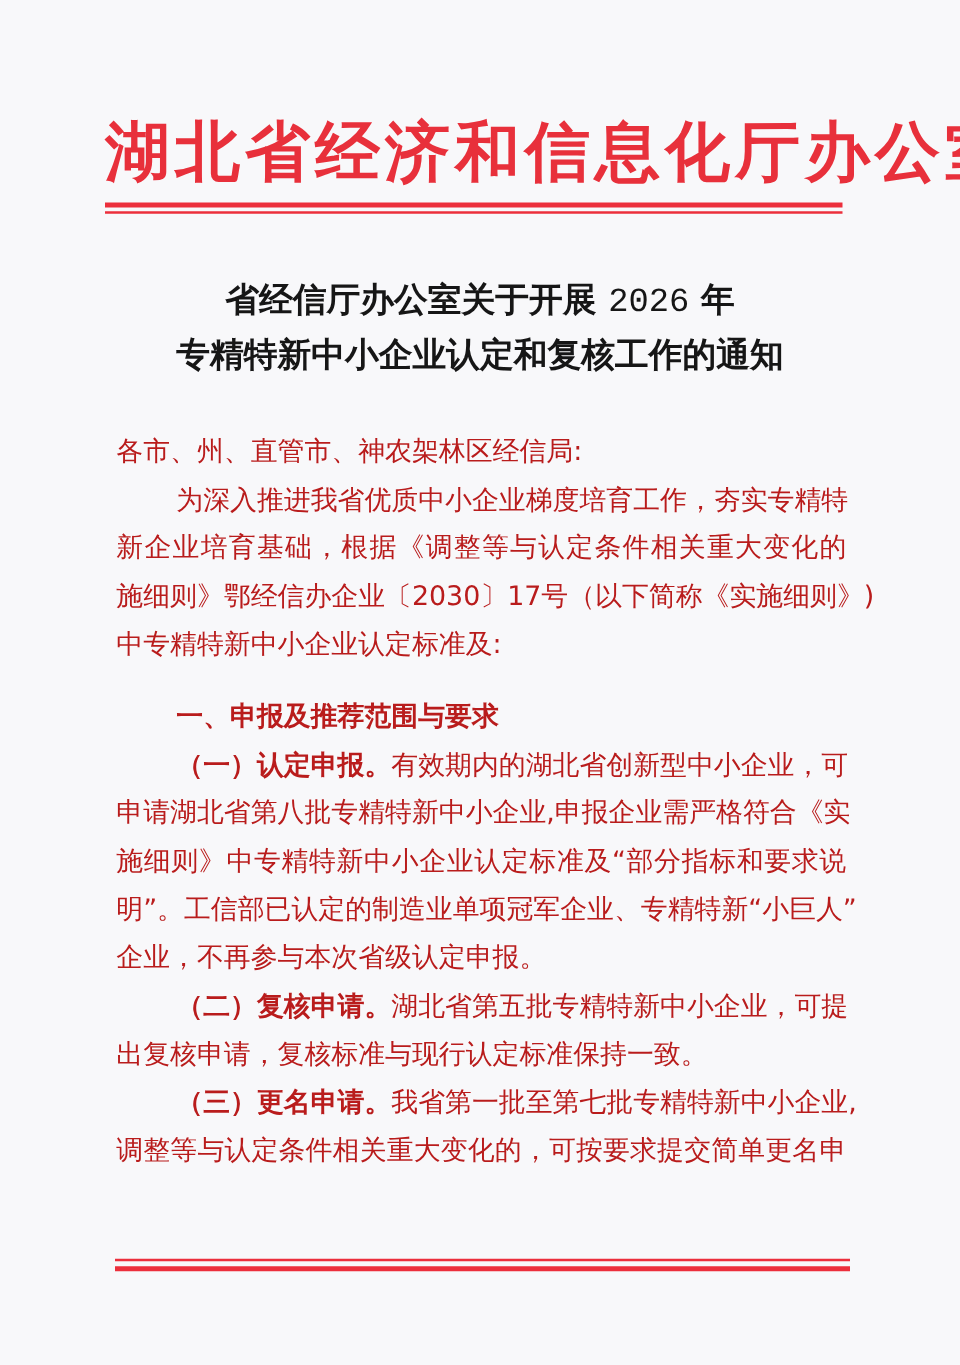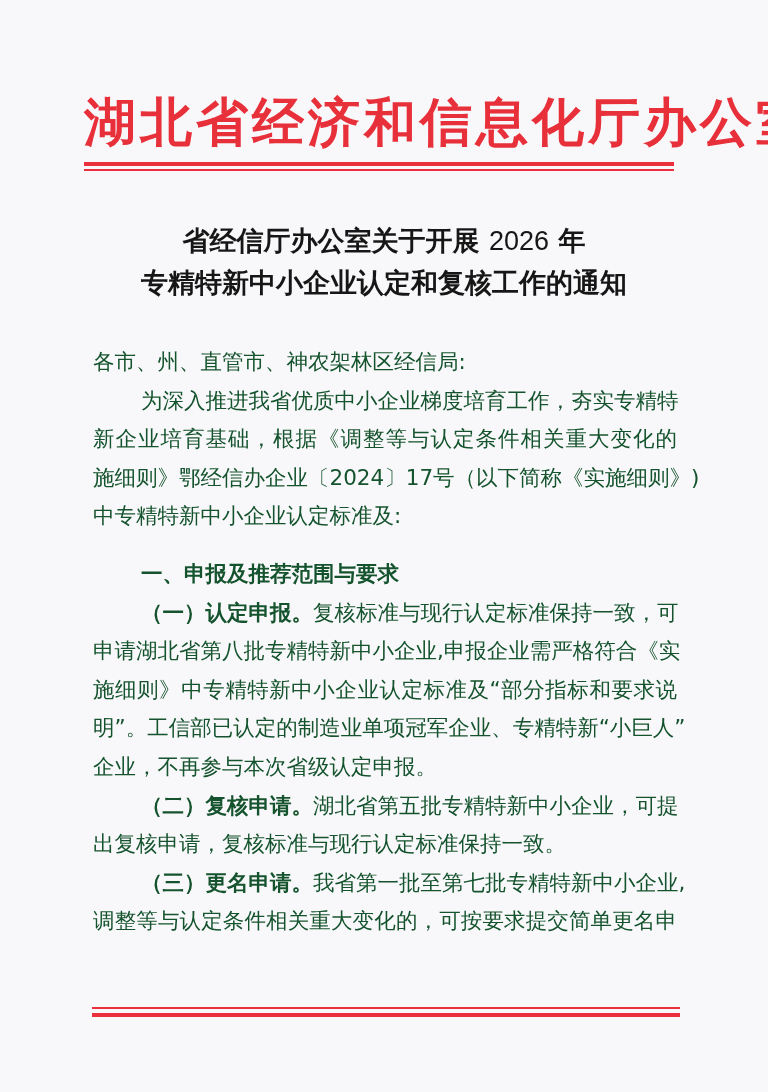--- a/index.html
+++ b/index.html
@@ -45,31 +45,31 @@
       width: 600px;
       text-align: center;
       font-family: "DejaVu Serif", "Liberation Serif", serif;
       font-weight: bold;
       font-size: 27px;
       line-height: 42px;
       color: #161616;
       white-space: nowrap;
     }
     .doc-title .line { display: block; }
-    .doc-title .num { font-family: Liberation Sans, sans-serif; font-weight: normal; }
+    .doc-title .num { font-family: Liberation Mono, monospace; font-weight: normal; }
 
     .body {
       position: absolute;
       left: 93px;
       top: 343px;
       width: 584px;
       font-family: "DejaVu Sans", "Liberation Sans", sans-serif;
       font-size: 21.5px;
       line-height: 38.6px;
-      color: #14532d;
+      color: #b91c1c;
     }
     .body .ln {
       display: block;
       white-space: nowrap;
       text-align: justify;
       text-align-last: justify;
       height: 38.6px;
     }
     .body .ln.left { text-align-last: left; }
     .body .ln.indent { padding-left: 48px; }
@@ -86,26 +86,26 @@
 <div class="doc-title">
   <span class="line"><span>省经信厅办公室关于开展</span> <span class="num">2026</span> <span>年</span></span>
   <span class="line">专精特新中小企业认定和复核工作的通知</span>
 </div>
 
 <div class="body">
   <span class="ln left">各市、州、直管市、神农架林区经信局:</span>
 
   <span class="ln indent">为深入推进我省优质中小企业梯度培育工作，夯实专精特</span>
   <span class="ln">新企业培育基础，根据《调整等与认定条件相关重大变化的</span>
-  <span class="ln">施细则》鄂经信办企业〔2024〕17号（以下简称《实施细则》)</span>
+  <span class="ln">施细则》鄂经信办企业〔2030〕17号（以下简称《实施细则》)</span>
   <span class="ln left">中专精特新中小企业认定标准及:</span>
 
   <span class="ln h1">一、申报及推荐范围与要求</span>
 
-  <span class="ln indent"><span class="bold">（一）认定申报。</span><span>复核标准与现行认定标准保持一致，可</span></span>
+  <span class="ln indent"><span class="bold">（一）认定申报。</span><span>有效期内的湖北省创新型中小企业，可</span></span>
   <span class="ln">申请湖北省第八批专精特新中小企业,申报企业需严格符合《实</span>
   <span class="ln">施细则》中专精特新中小企业认定标准及“部分指标和要求说</span>
   <span class="ln">明”。工信部已认定的制造业单项冠军企业、专精特新“小巨人”</span>
   <span class="ln left">企业，不再参与本次省级认定申报。</span>
 
   <span class="ln indent"><span class="bold">（二）复核申请。</span><span>湖北省第五批专精特新中小企业，可提</span></span>
   <span class="ln left">出复核申请，复核标准与现行认定标准保持一致。</span>
 
   <span class="ln indent"><span class="bold">（三）更名申请。</span><span>我省第一批至第七批专精特新中小企业,</span></span>
   <span class="ln">调整等与认定条件相关重大变化的，可按要求提交简单更名申</span>

